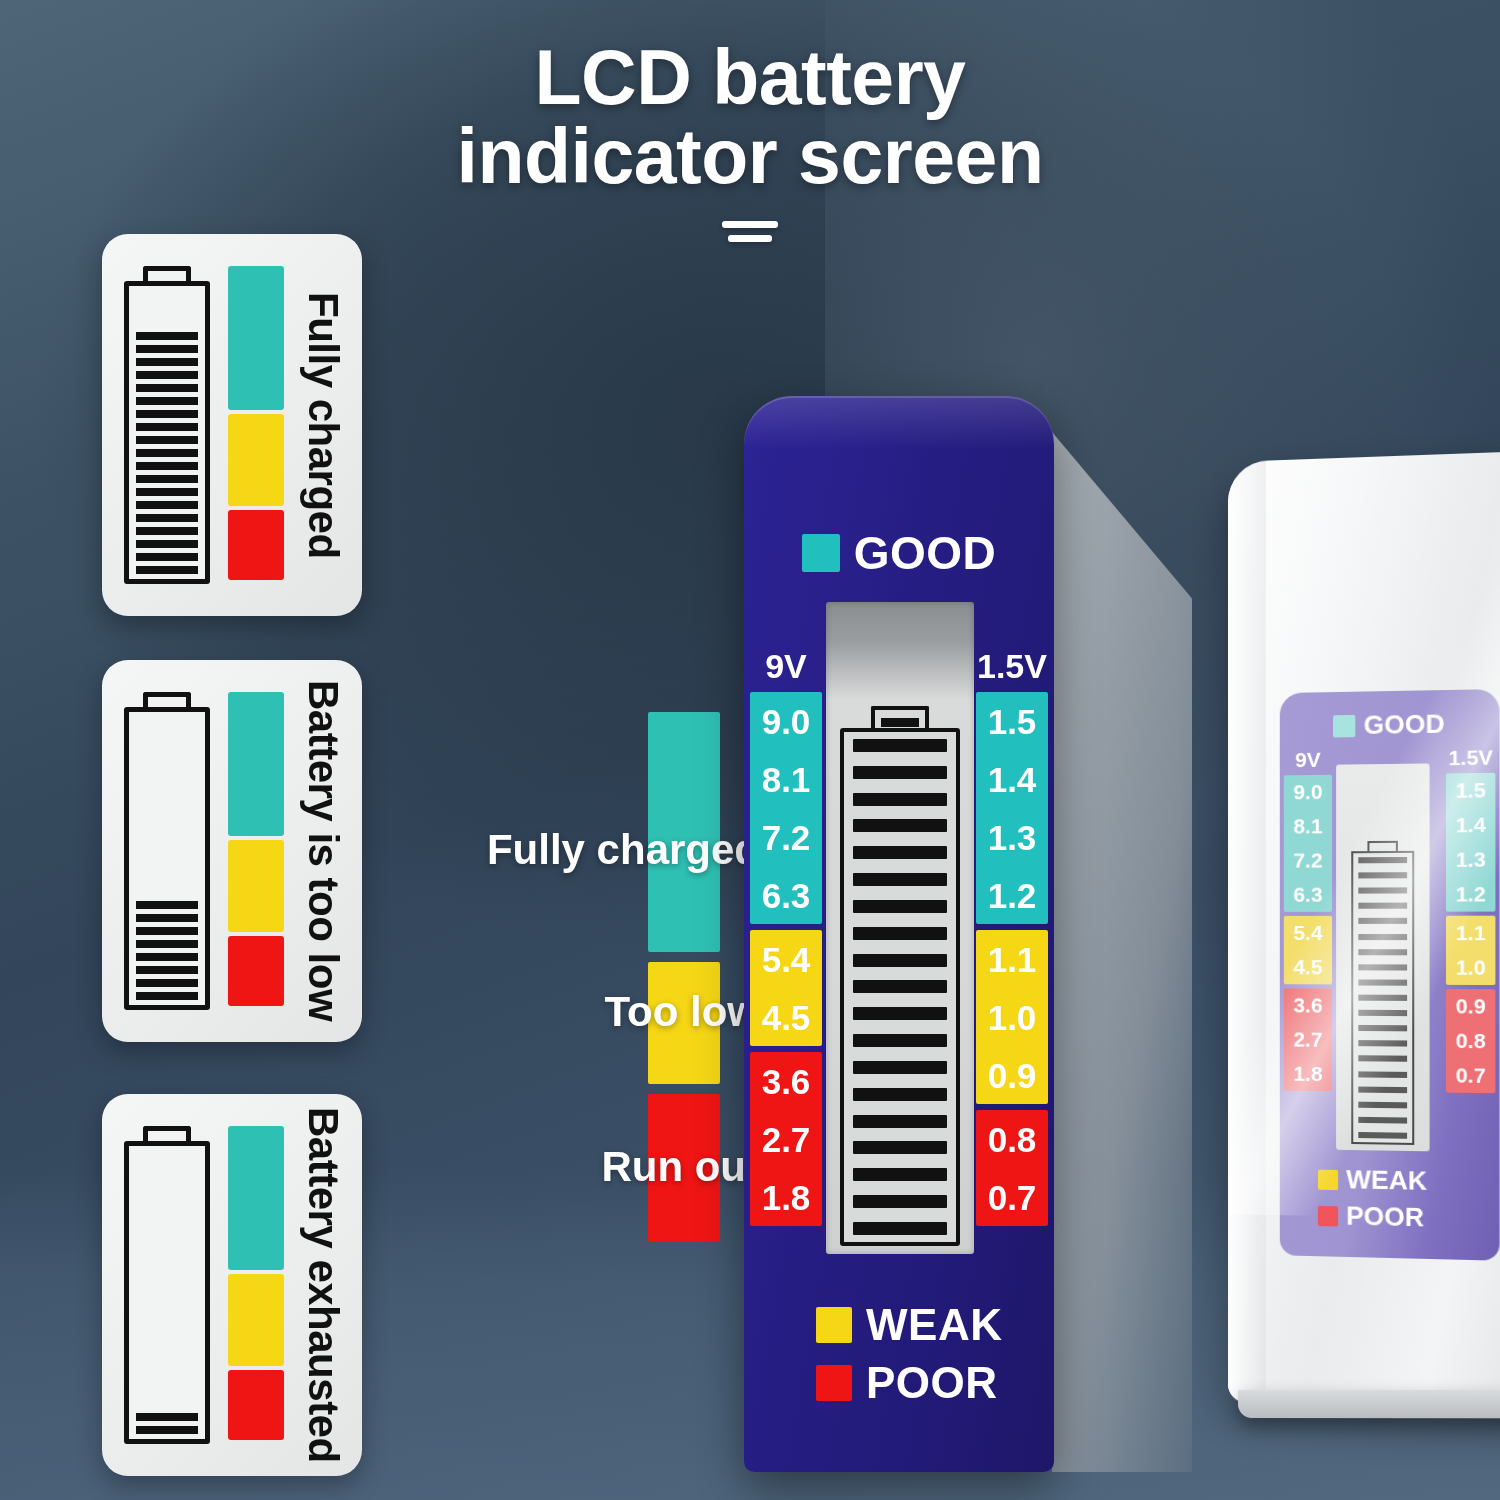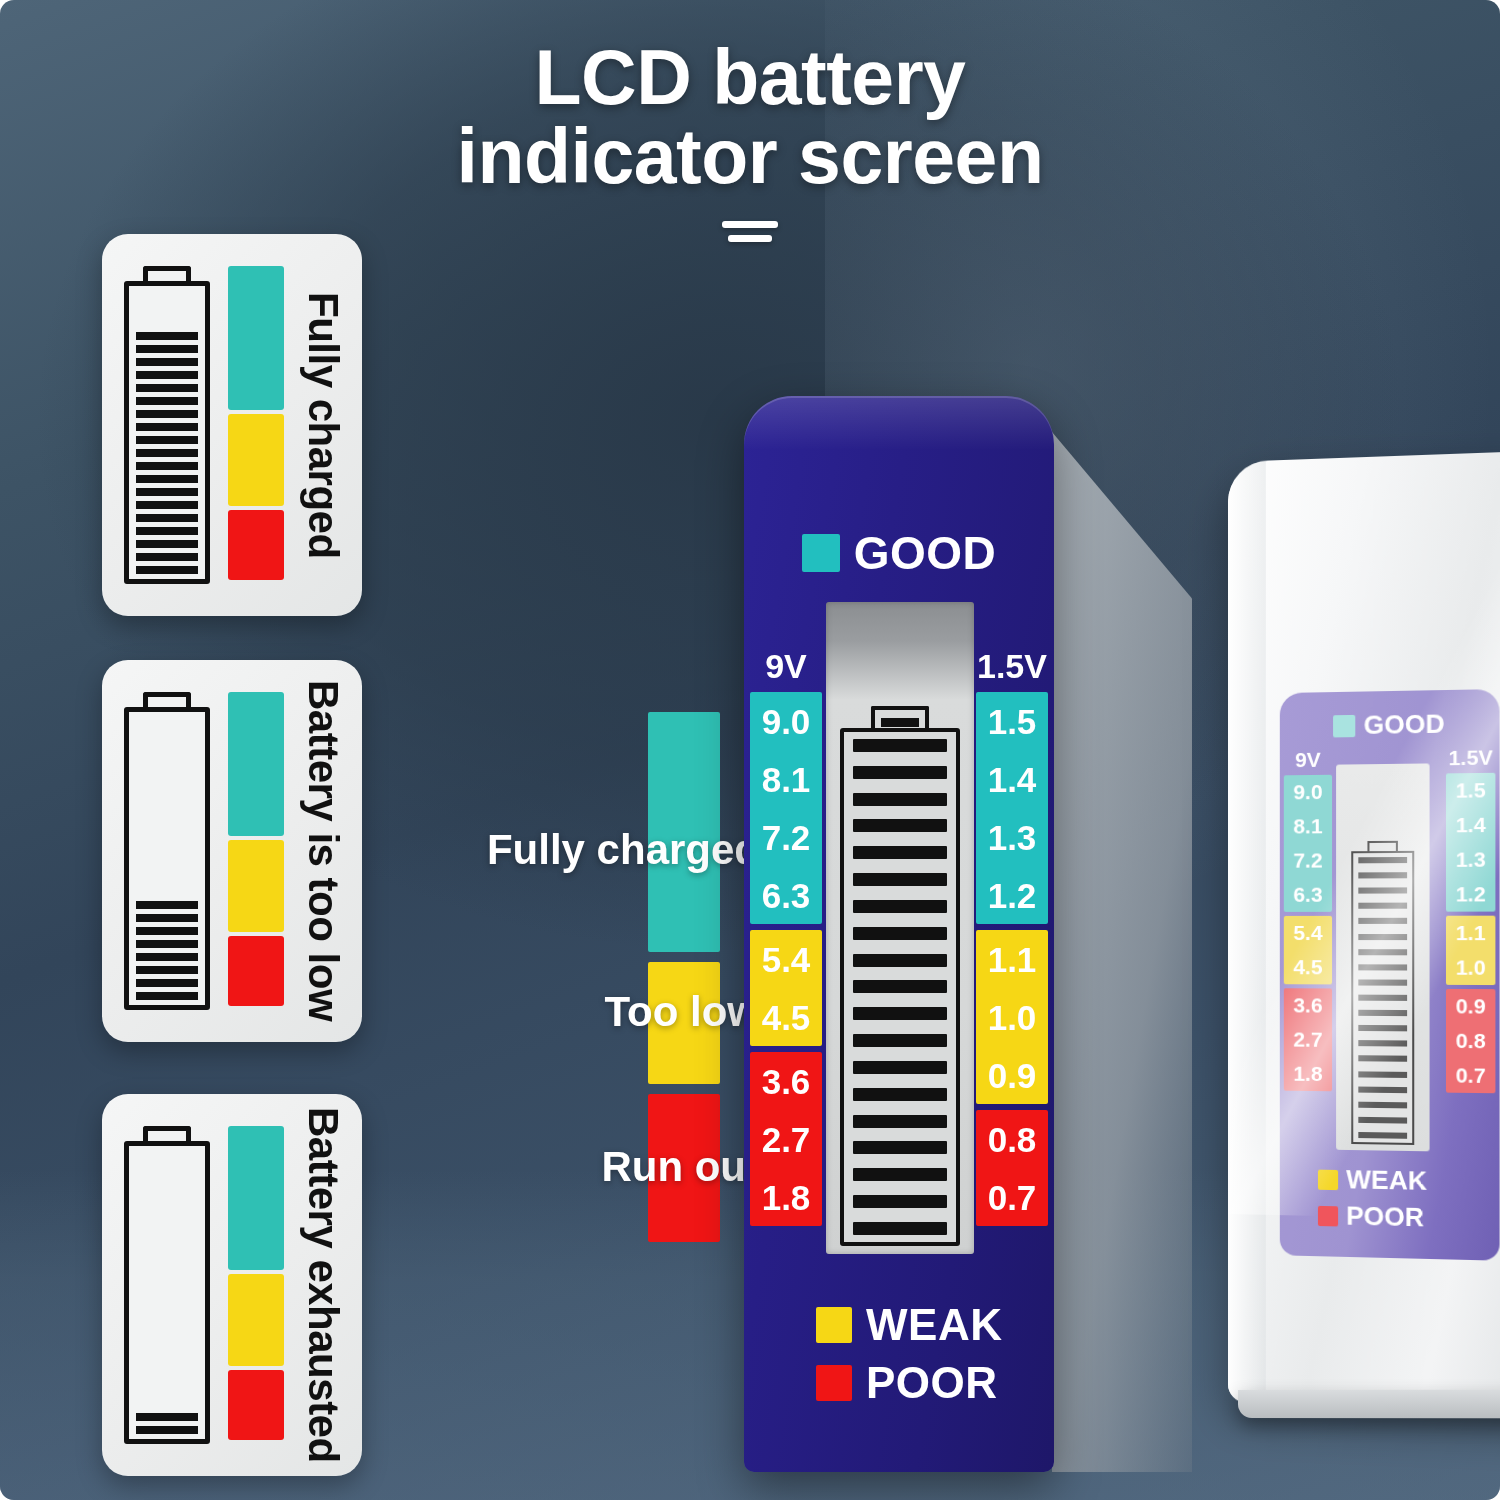--- a/index.html
+++ b/index.html
@@ -12,21 +12,20 @@
   }
 
   #stage {
     position: relative;
     width: 1500px;
     height: 1500px;
     background:
       radial-gradient(ellipse 900px 700px at 48% 28%, rgba(40,56,72,0.96) 0%, rgba(40,56,72,0.55) 48%, rgba(40,56,72,0) 76%),
       linear-gradient(160deg, #4e6578 0%, #3d5365 24%, #32455a 48%, #3b5067 72%, #4a6076 100%);
     overflow: hidden;
-    border-radius: 14px;
   }
 
   
   .floor {
     position: absolute;
     left: 0; right: 0; bottom: 0;
     height: 330px;
     background: linear-gradient(180deg, rgba(78,100,122,0.0) 0%, rgba(82,106,128,0.38) 34%, rgba(90,114,138,0.46) 100%);
     pointer-events: none;
   }

